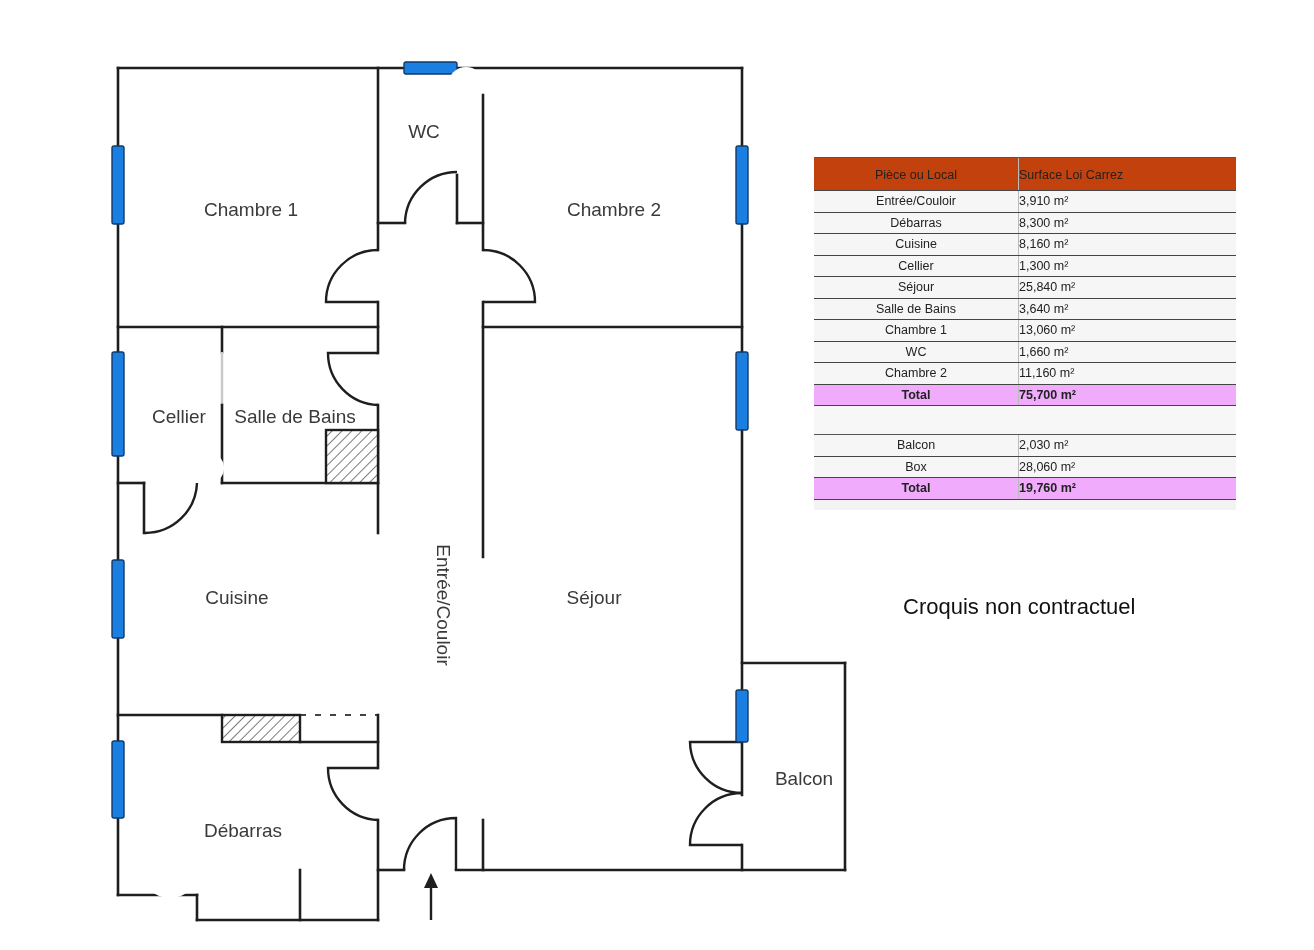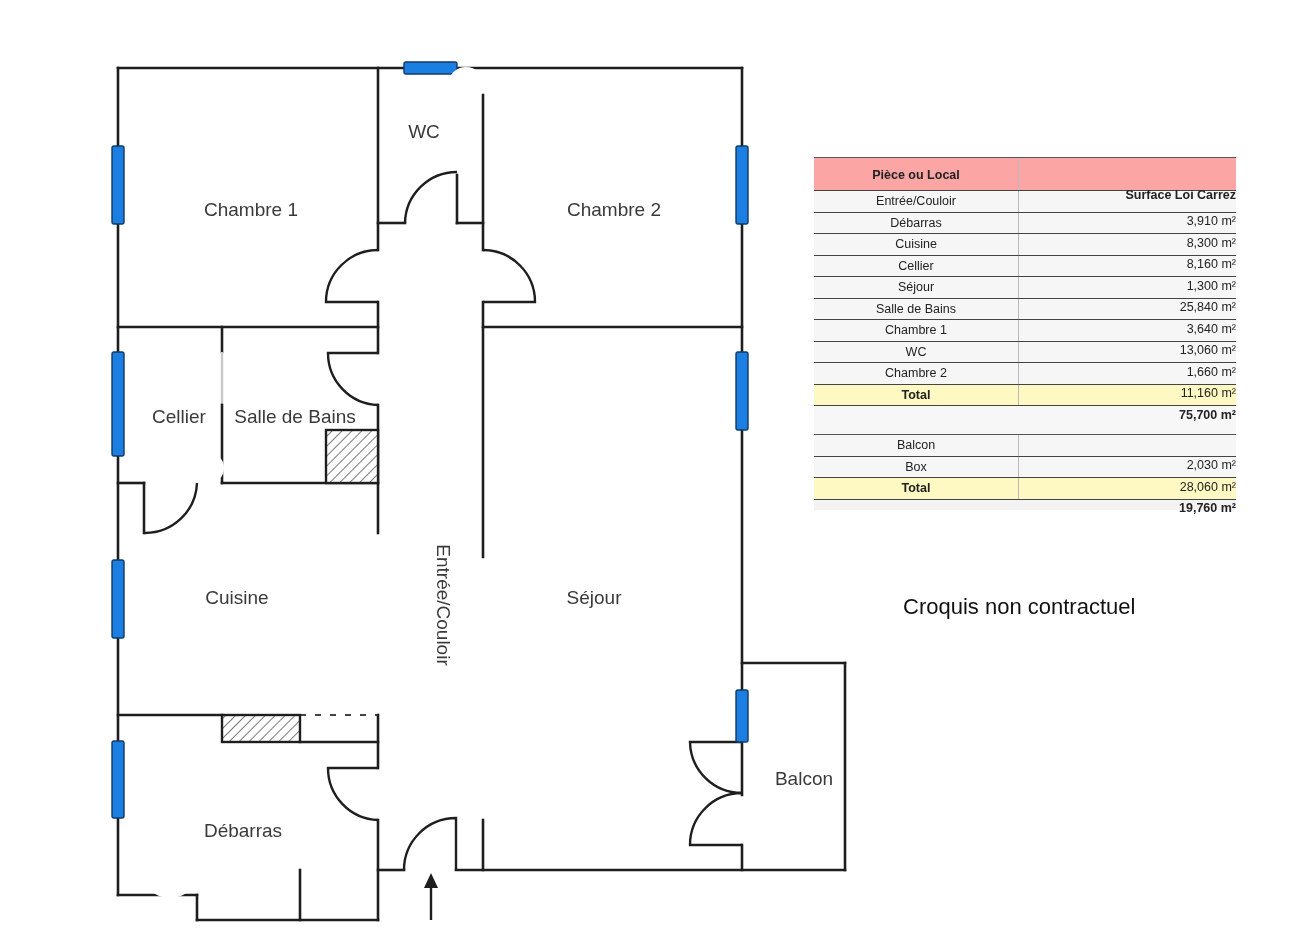--- a/index.html
+++ b/index.html
@@ -7,24 +7,24 @@
   #plan { position: absolute; left: 0; top: 0; }
   .room-label { font-family: "Liberation Sans", sans-serif; font-size: 19px; fill: #3a3a3a; }
   .wall { stroke: #1e1e1e; stroke-width: 2.6; fill: none; stroke-linecap: square; }
   .door { stroke: #1e1e1e; stroke-width: 2.4; fill: none; }
   .win { fill: #1a7fe0; stroke: #123a66; stroke-width: 1.4; }
   .hatch { fill: url(#hatchPat); stroke: #1e1e1e; stroke-width: 2.4; }
 
   .tbl { position: absolute; left: 814px; top: 157px; width: 422px; background: #f6f6f6; font-family: "Liberation Sans", sans-serif; font-size: 12.5px; color: #222; }
   .tbl .row { display: flex; height: 20.5px; line-height: 20.5px; border-bottom: 1.5px solid #444; }
   .tbl .c1 { width: 204px; text-align: center; border-right: 1px solid #bbb; }
-  .tbl .c2 { flex: 1; text-align: right; margin-top: 20px; }
-  .tbl .head { background: #fca5a5; font-weight: bold; height: 32px; line-height: 34px; border-top: 1.5px solid #555; }
+  .tbl .c2 { flex: 1; text-align: left; }
+  .tbl .head { background: #c2410c; font-weight: normal; height: 32px; line-height: 34px; border-top: 1.5px solid #555; }
   .tbl .head2 { background: #c9c9c9; font-weight: bold; height: 20px; line-height: 21px; border-top: 1.5px solid #555; }
-  .tbl .total { background: #fef9c3; font-weight: bold; }
+  .tbl .total { background: #f0abfc; font-weight: bold; }
   .tbl .gap { height: 28px; background: #f7f7f7; border-bottom: 1.5px solid #555; }
   .tbl .tail { height: 10px; background: #f3f3f3; }
   .note { position: absolute; left: 903px; top: 594px; font-family: "Liberation Sans", sans-serif; font-size: 22px; color: #111; }
 </style>
 </head>
 <body>
 
 <svg id="plan" width="1314" height="950" viewBox="0 0 1314 950" xmlns="http://www.w3.org/2000/svg">
   <defs>
     <pattern id="hatchPat" patternUnits="userSpaceOnUse" width="7" height="7" patternTransform="rotate(45)">

